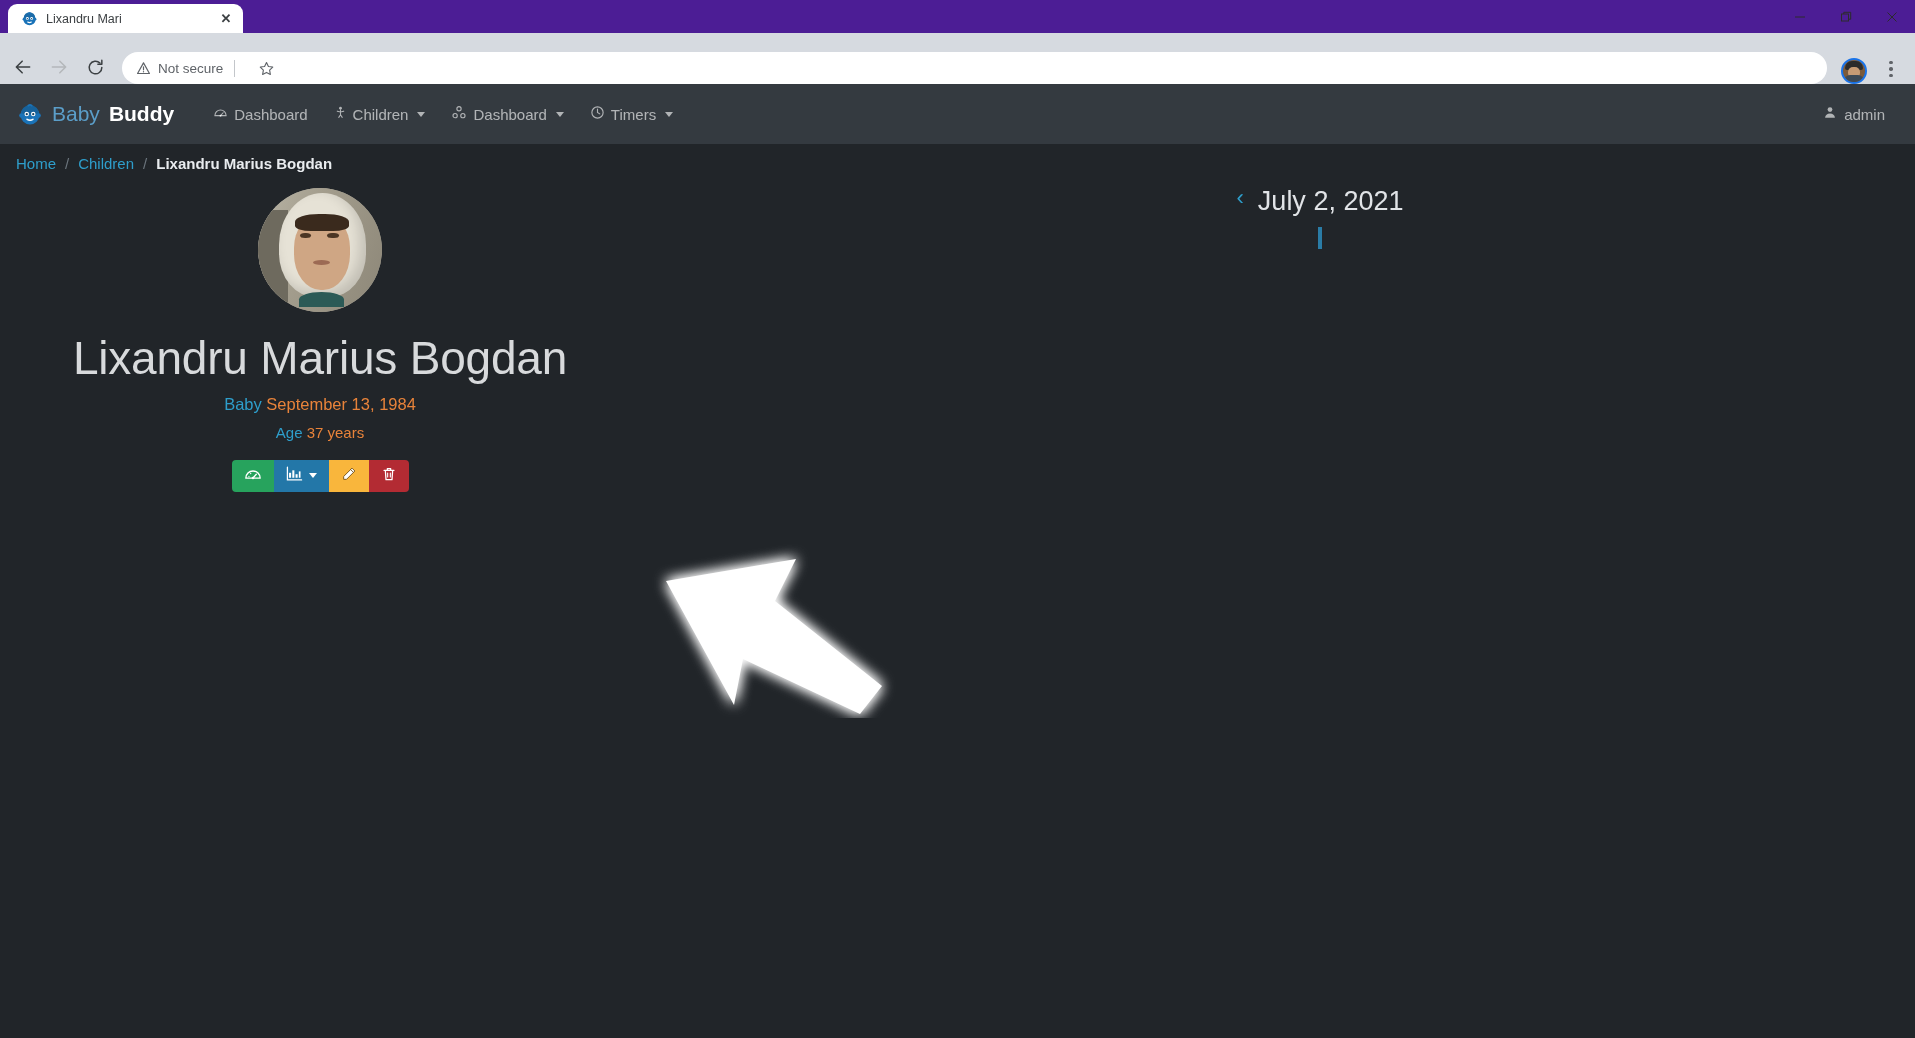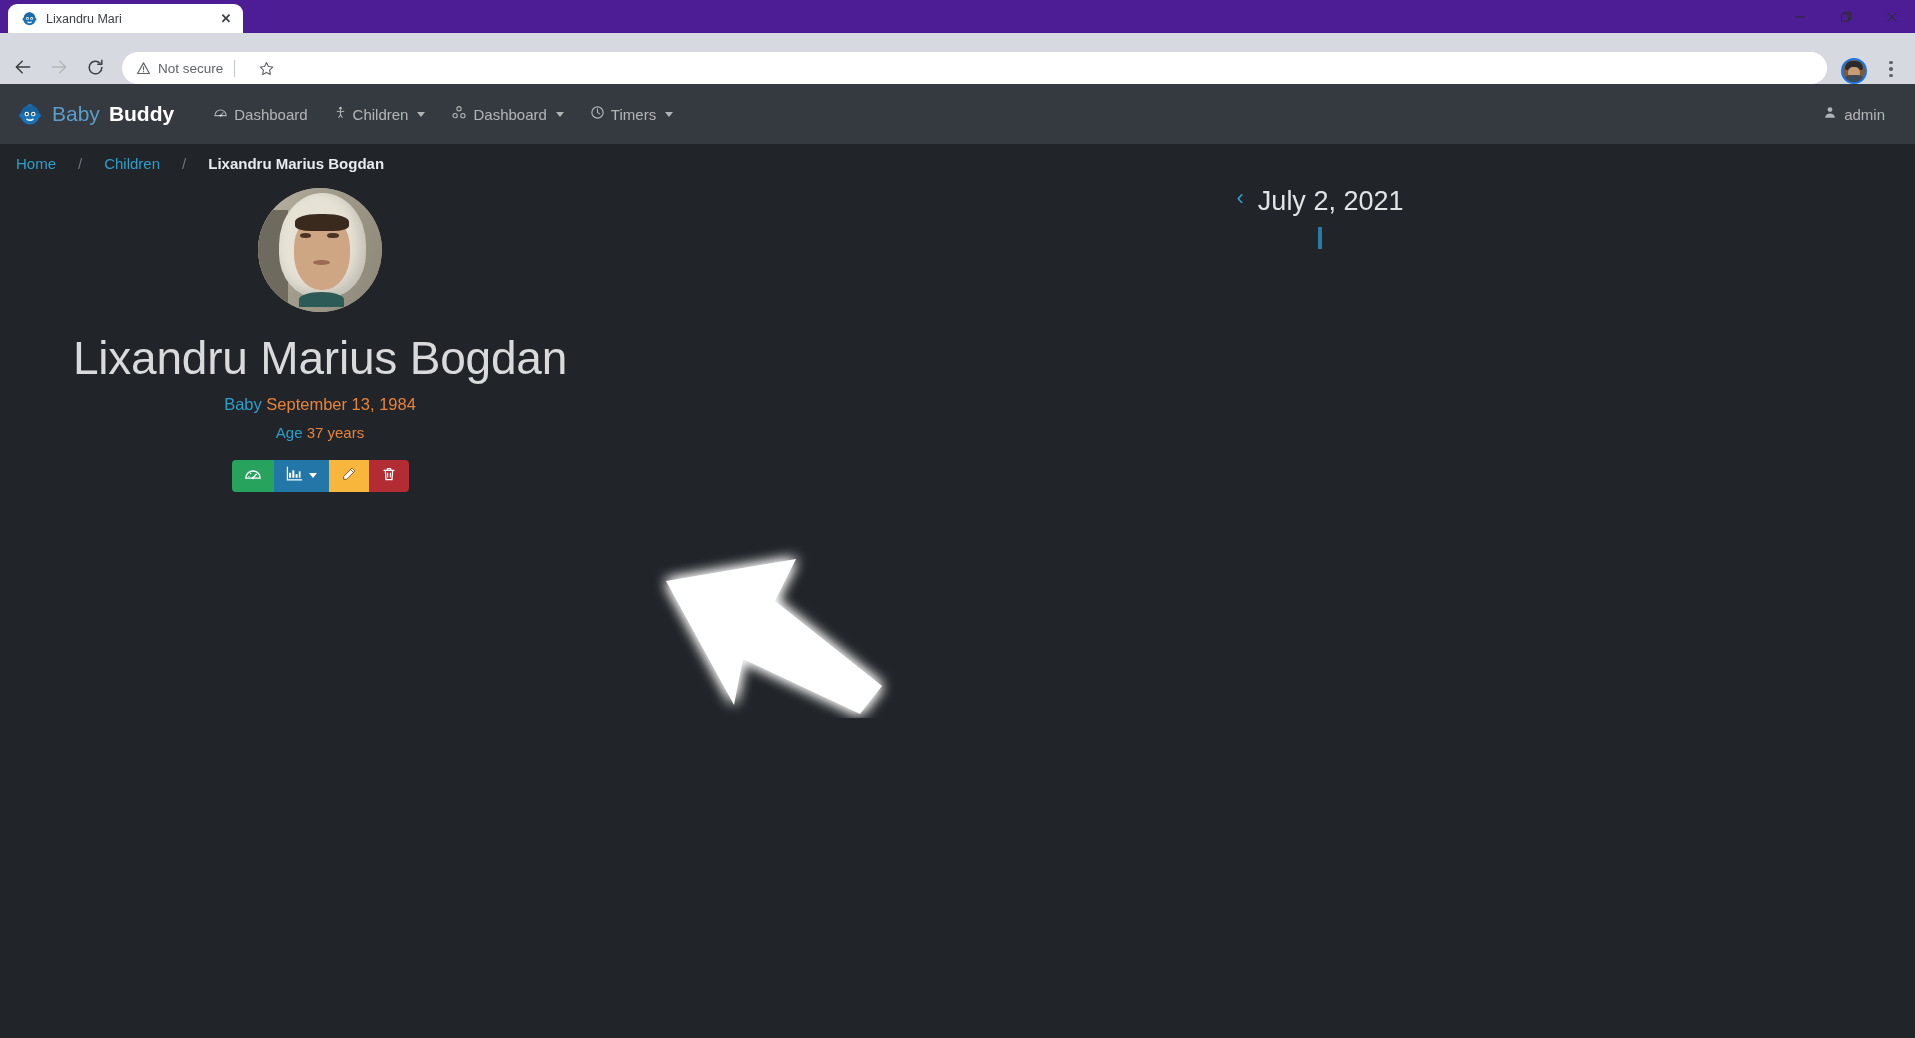--- a/index.html
+++ b/index.html
@@ -133,21 +133,21 @@
     border-top: 5px solid rgba(255,255,255,0.62);
     margin-left: 3px;
   }
   .nav-spacer { flex: 1; }
   .nav-user {
     display: flex; align-items: center; gap: 7px;
     color: rgba(255,255,255,0.62); font-size: 15px; padding: 8px 6px;
   }
 
   .breadcrumb {
-    display: flex; align-items: center; gap: 22px;
+    display: flex; align-items: center; gap: 9px;
     padding: 11px 0 6px 16px; font-size: 15px;
   }
   .bc-link { color: #2e9ecb; }
   .bc-sep { color: #6c757d; }
   .bc-active { color: #e9ecef; font-weight: 700; }
 
   .content { position: relative; width: 100%; }
 
   .profile-col {
     position: absolute; left: 0; top: 0; width: 640px;

